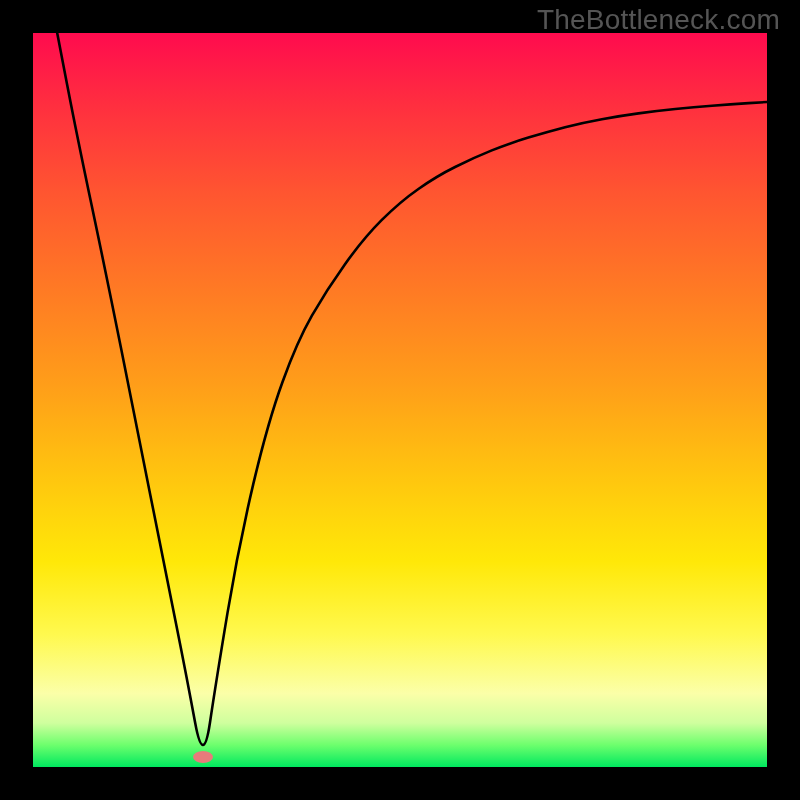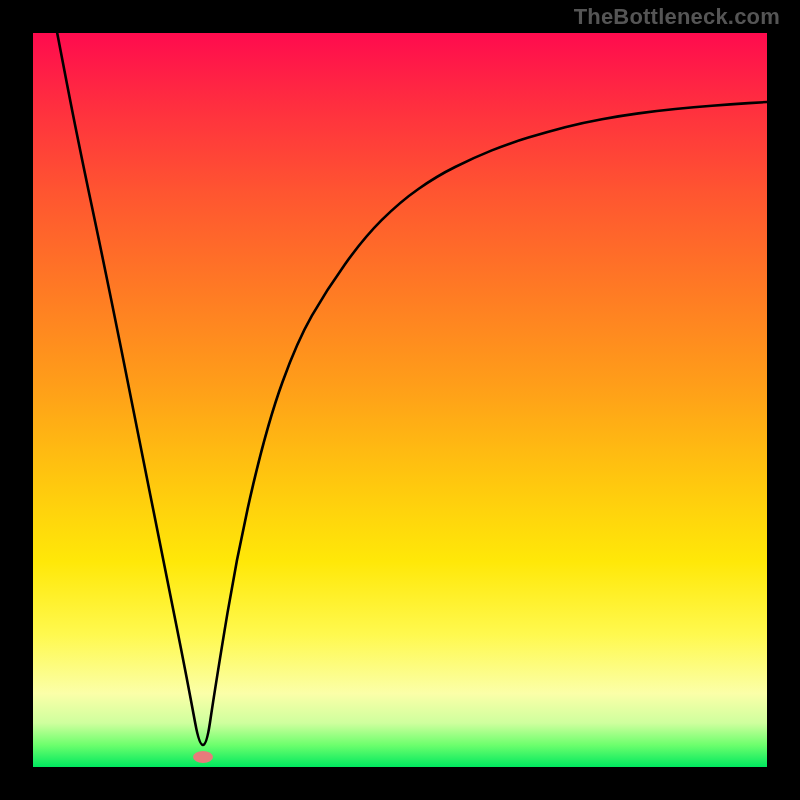--- a/index.html
+++ b/index.html
@@ -15,22 +15,22 @@
     position: relative;
     width: 800px;
     height: 800px;
     background: #000;
   }
   .watermark {
     position: absolute;
     top: 4px;
     right: 20px;
     color: #555;
-    font-size: 22px;
-    font-weight: 700;
+    font-size: 28px;
+    font-weight: 400;
     letter-spacing: 0.2px;
   }
   .plot-area {
     position: absolute;
     left: 33px;
     top: 33px;
     width: 734px;
     height: 734px;
     
     background: linear-gradient(

